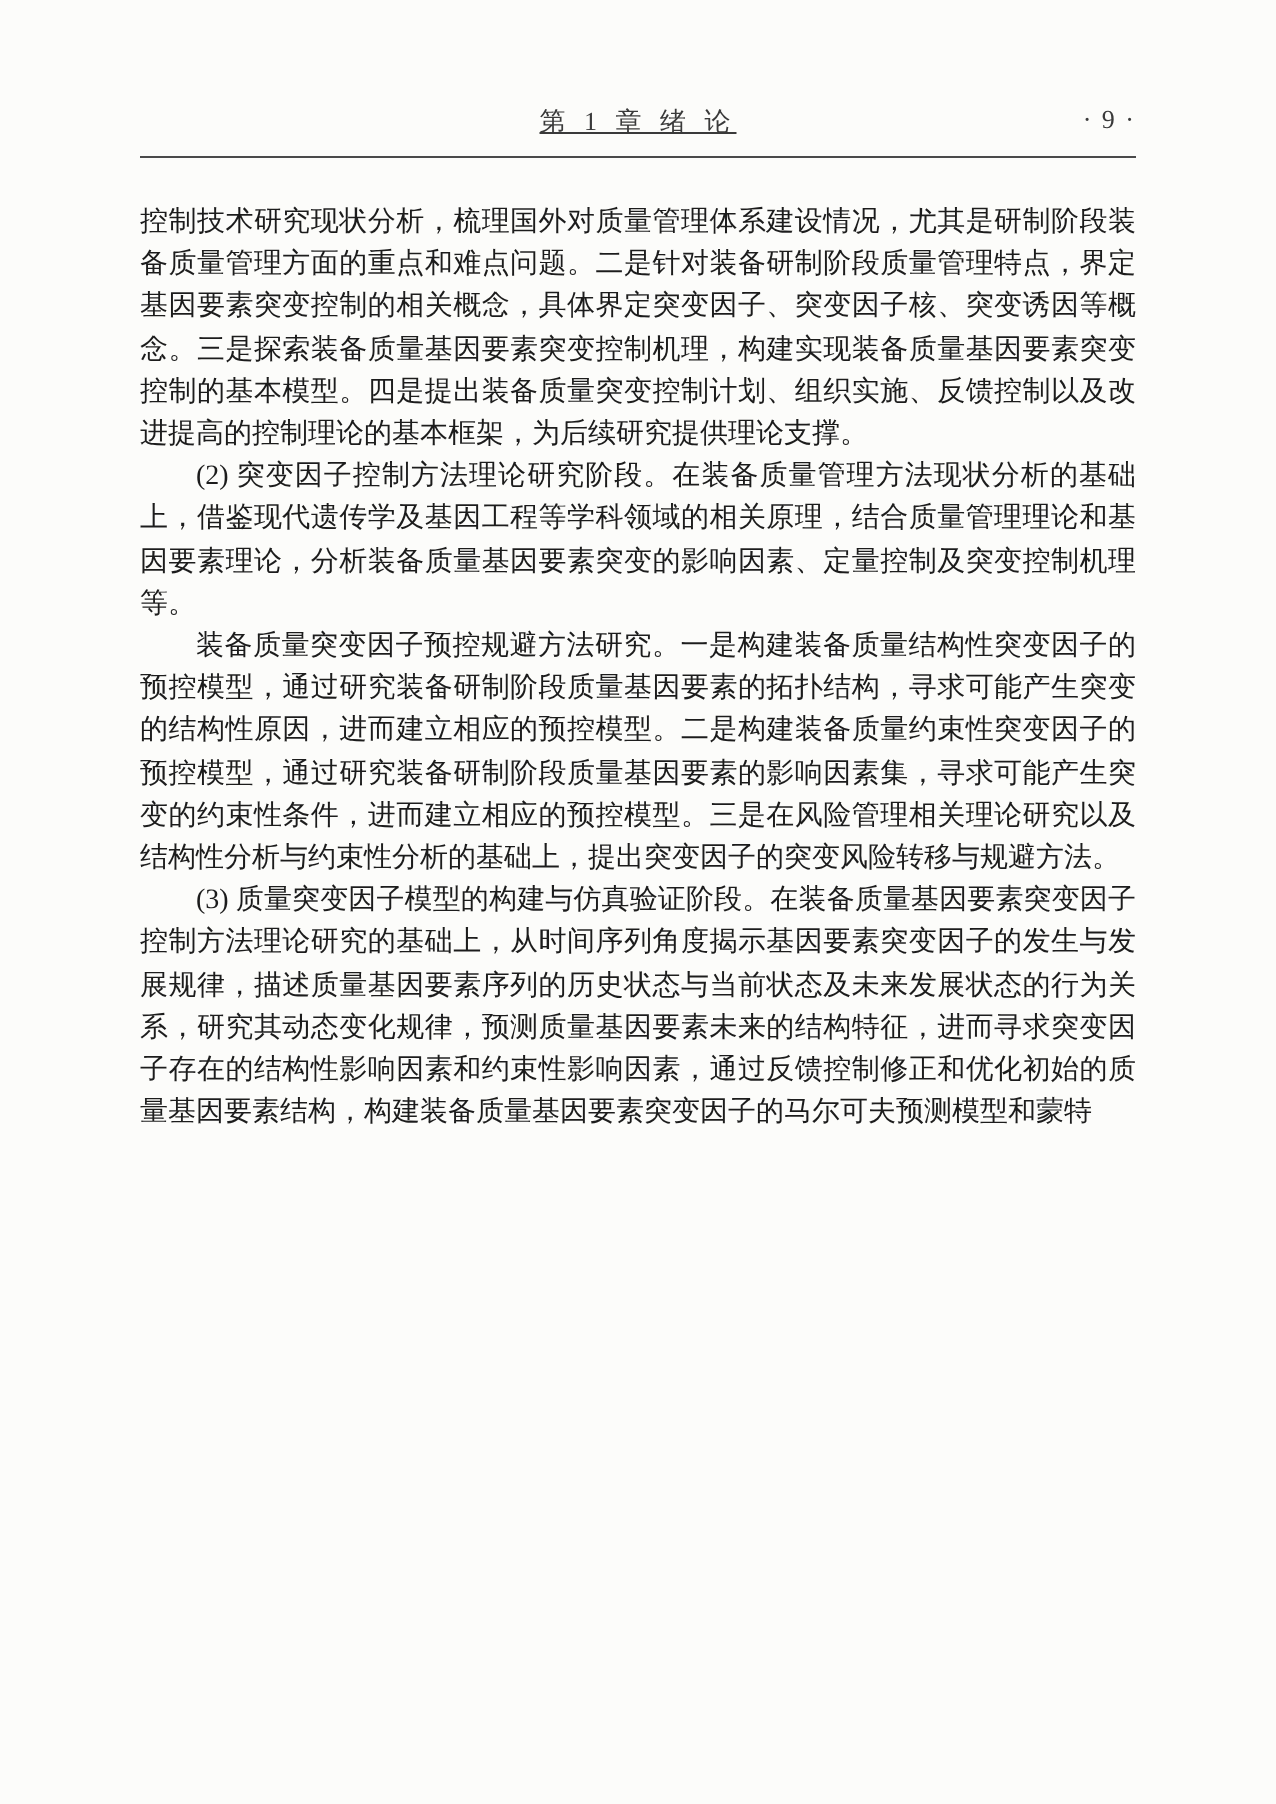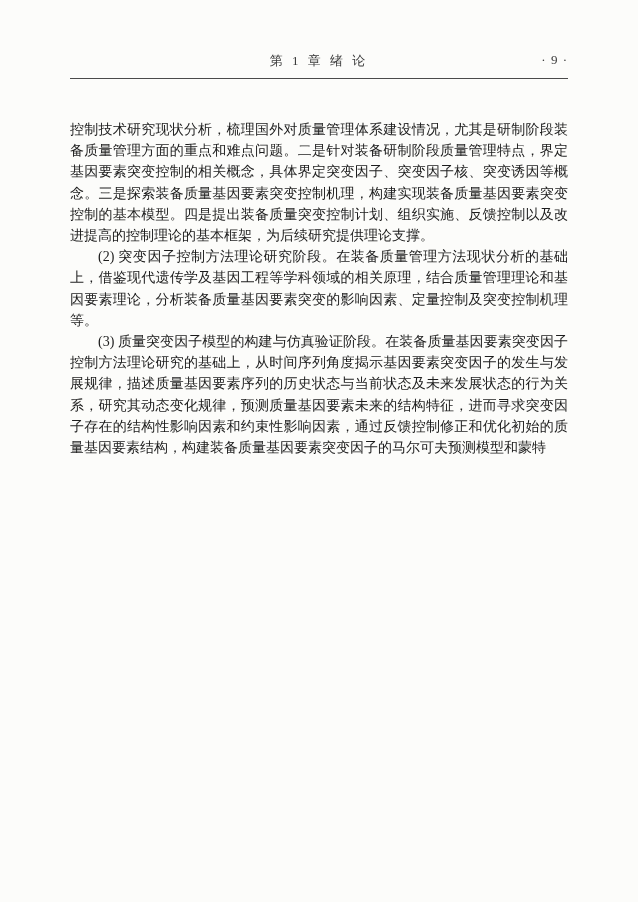--- a/index.html
+++ b/index.html
@@ -15,33 +15,34 @@
     position:relative;
     height:20px;
     font-size:13px;
     color:#3a3a3a;
   }
   .chapter{
     display:block;
     text-align:center;
     letter-spacing:3px;
     font-weight:normal;
+    text-decoration:underline;
   }
   .pagenum{
     position:absolute;
     right:0;top:0;
     letter-spacing:1px;
   }
   .header-rule{
     border:none;
     border-top:1px solid #4a4a4a;
     margin:6px 0 0 0;
   }
   .body-text{
-    margin-top:40px;
+    margin-top:22px;
     font-size:14px;
     line-height:21.2px;
     text-align:justify;
     text-justify:inter-ideograph;
   }
   .body-text p{
     margin:0;
     word-break:break-all;
   }
   .body-text p.indent{
@@ -56,16 +57,17 @@
   <div class="header">
     <span class="chapter">第 1 章   绪    论</span>
     <span class="pagenum">· 9 ·</span>
   </div>
 
   <hr class="header-rule">
 
   <div class="body-text">
     <p>控制技术研究现状分析，梳理国外对质量管理体系建设情况，尤其是研制阶段装备质量管理方面的重点和难点问题。二是针对装备研制阶段质量管理特点，界定基因要素突变控制的相关概念，具体界定突变因子、突变因子核、突变诱因等概念。三是探索装备质量基因要素突变控制机理，构建实现装备质量基因要素突变控制的基本模型。四是提出装备质量突变控制计划、组织实施、反馈控制以及改进提高的控制理论的基本框架，为后续研究提供理论支撑。</p>
     <p class="indent">(2) 突变因子控制方法理论研究阶段。在装备质量管理方法现状分析的基础上，借鉴现代遗传学及基因工程等学科领域的相关原理，结合质量管理理论和基因要素理论，分析装备质量基因要素突变的影响因素、定量控制及突变控制机理等。</p>
+    <p class="indent">装备质量突变因子预控规避方法研究。一是构建装备质量结构性突变因子的预控模型，通过研究装备研制阶段质量基因要素的拓扑结构，寻求可能产生突变的结构性原因，进而建立相应的预控模型。二是构建装备质量约束性突变因子的预控模型，通过研究装备研制阶段质量基因要素的影响因素集，寻求可能产生突变的约束性条件，进而建立相应的预控模型。三是在风险管理相关理论研究以及结构性分析与约束性分析的基础上，提出突变因子的突变风险转移与规避方法。</p>
     <p class="indent">(3) 质量突变因子模型的构建与仿真验证阶段。在装备质量基因要素突变因子控制方法理论研究的基础上，从时间序列角度揭示基因要素突变因子的发生与发展规律，描述质量基因要素序列的历史状态与当前状态及未来发展状态的行为关系，研究其动态变化规律，预测质量基因要素未来的结构特征，进而寻求突变因子存在的结构性影响因素和约束性影响因素，通过反馈控制修正和优化初始的质量基因要素结构，构建装备质量基因要素突变因子的马尔可夫预测模型和蒙特</p>
   </div>
 
 </div>
 
 </body></html>

